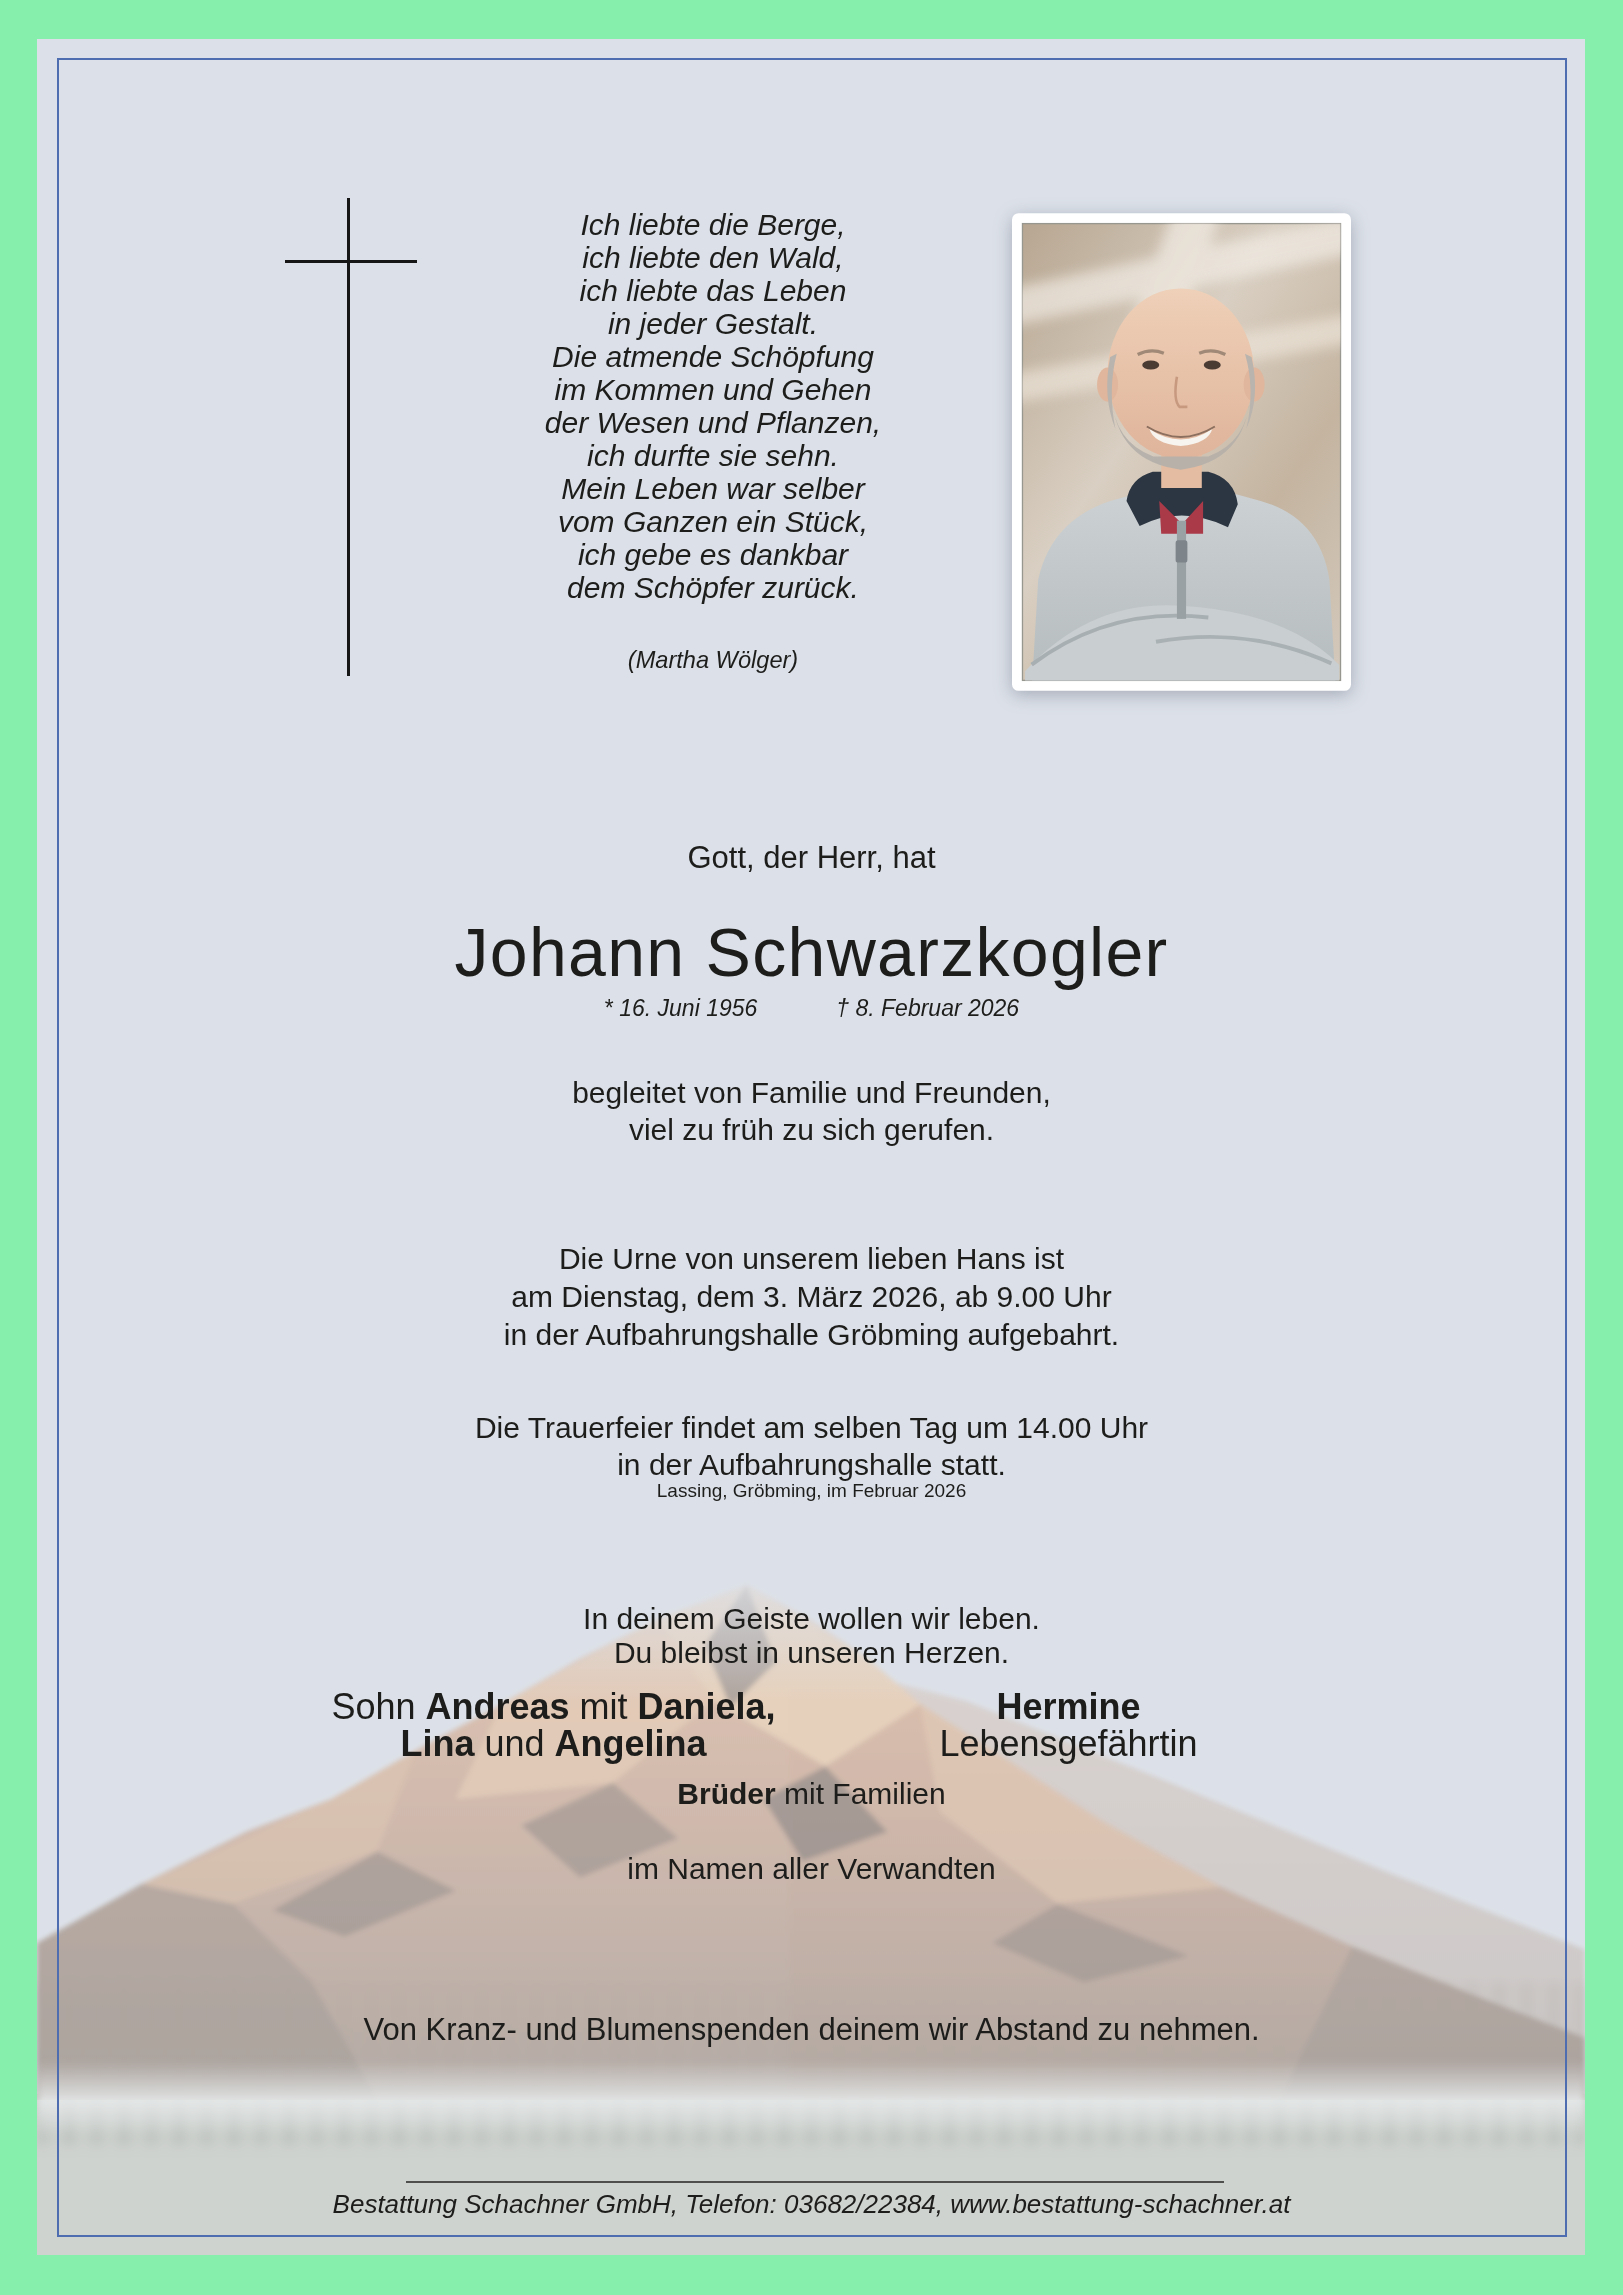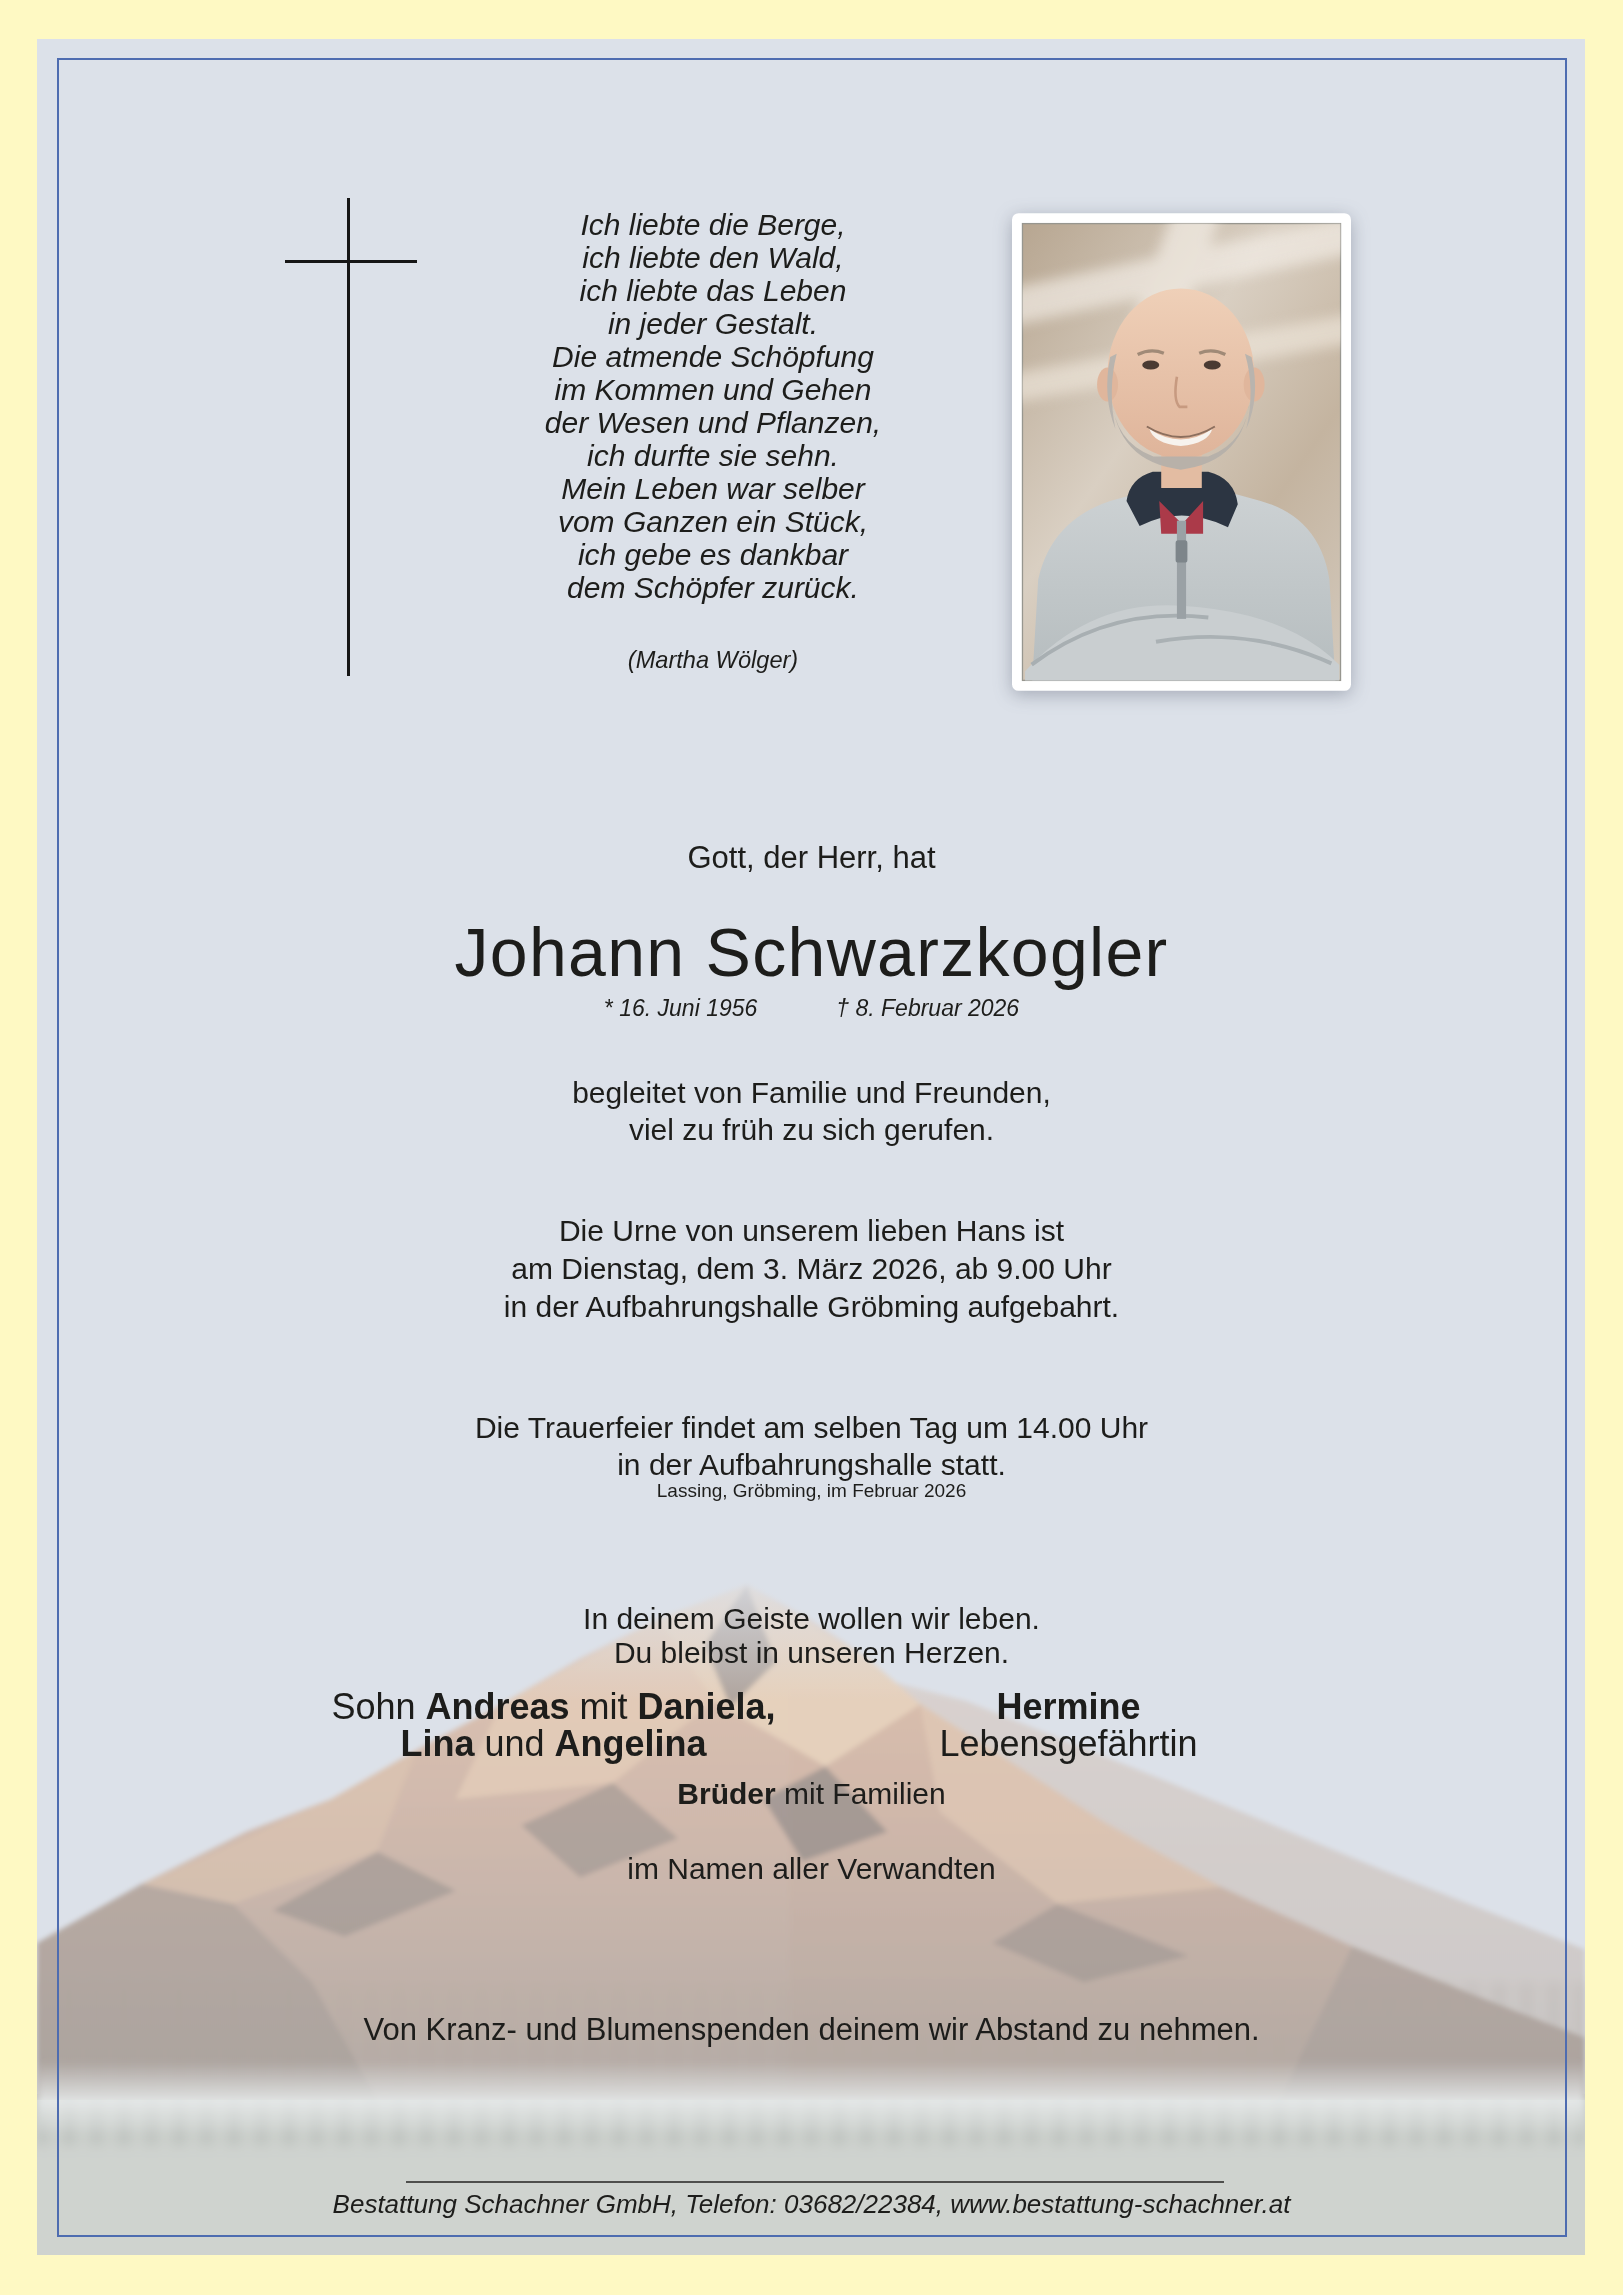--- a/index.html
+++ b/index.html
@@ -1,17 +1,17 @@
 <!DOCTYPE html>
 <html style="font-size:10.5px"><head>
 <meta charset="utf-8">
 <style>
   html,body{margin:0;padding:0;background:#ffffff;}
   #page{
-    position:relative;width:1623px;height:2295px;background:#fef9c3;overflow:hidden;
+    position:relative;width:1623px;height:2295px;background:#86efac;overflow:hidden;
     font-family:"Liberation Sans", sans-serif;color:#1d1d1b;
   }
   #card{position:absolute;left:37px;top:39px;width:1548px;height:2216px;background:#dce1e9;}
   
   #mountain{position:absolute;left:37px;top:1485px;width:1548px;height:770px;overflow:hidden;}
   #mountain .field{position:absolute;left:0;top:609px;width:1548px;height:161px;background:#c7cabf;}
   #mountain .trees{
     position:absolute;left:0;top:497px;width:1548px;height:164px;
     background:repeating-linear-gradient(90deg,rgba(104,110,100,.55) 0 9.2px,rgba(165,170,158,.30) 9.2px 27.5px);
     filter:blur(5.9px);opacity:.55;
@@ -36,21 +36,21 @@
   #poem{position:absolute;left:255px;top:208px;width:916px;text-align:center;
         font-style:italic;font-size:30px;line-height:33px;z-index:7;}
   #poem-attr{position:absolute;left:255px;top:647px;width:916px;text-align:center;
         font-style:italic;font-size:23.6px;z-index:7;}
   #intro{top:840px;font-size:31px;}
   #name{top:913px;font-size:68px;letter-spacing:1.3px;}
   #dates{top:995px;font-size:23px;font-style:italic;}
   #dates .gap{display:inline-block;width:79px;}
   .block{line-height:37px;font-size:30px;}
   #blk-begleitet{top:1074px;}
-  #blk-urne{top:1212px;line-height:38px;}
+  #blk-urne{top:1240px;line-height:38px;}
   #blk-feier{top:1369px;margin-top:40px;}
   #place{top:1480px;font-size:19px;}
   #memorial{top:1602px;line-height:34px;}
   .mourn-col{position:absolute;width:785px;text-align:center;font-size:36px;line-height:37px;z-index:7;}
   #mourn-left{left:161px;top:1688px;}
   #mourn-right{left:676px;top:1688px;}
   #mourn-brothers{top:1777px;font-size:30px;}
   #mourn-closing{top:1852px;font-size:30px;}
   #kranz{top:2012px;font-size:31px;}
   b,.b{font-weight:bold;}

